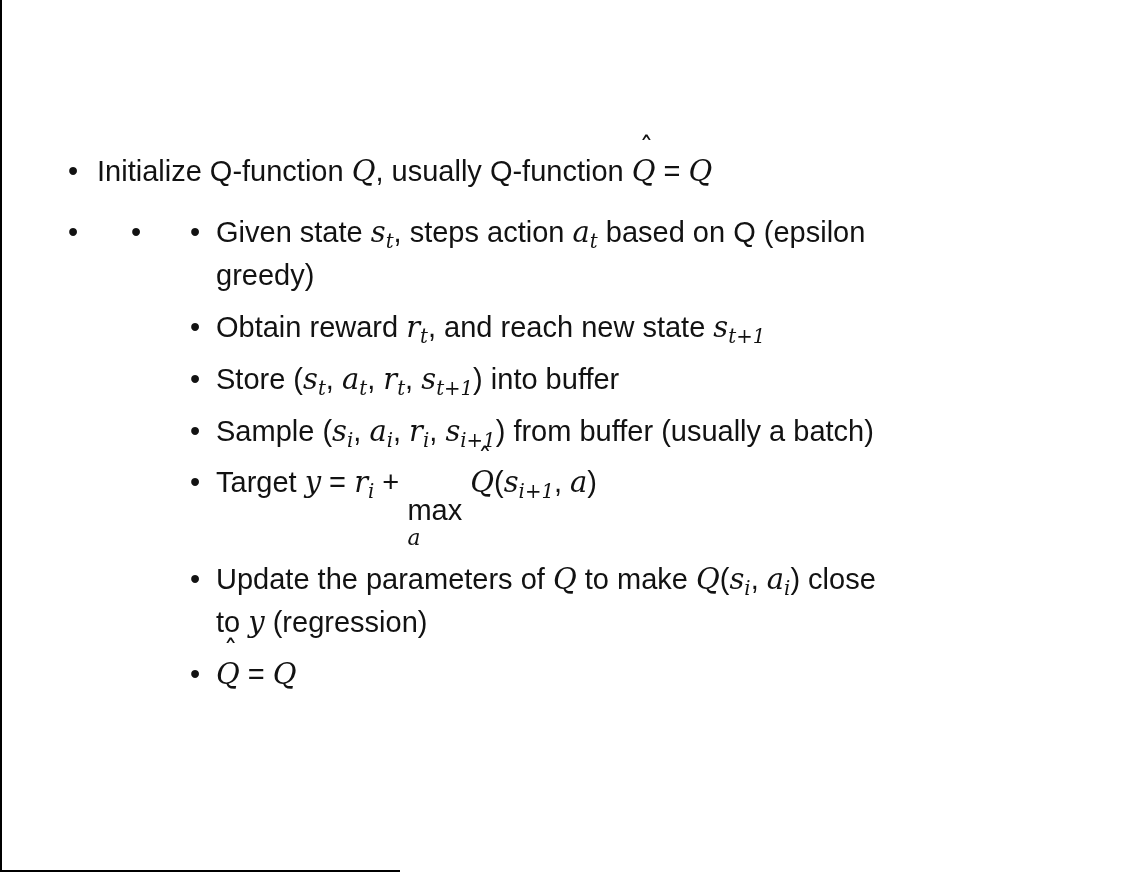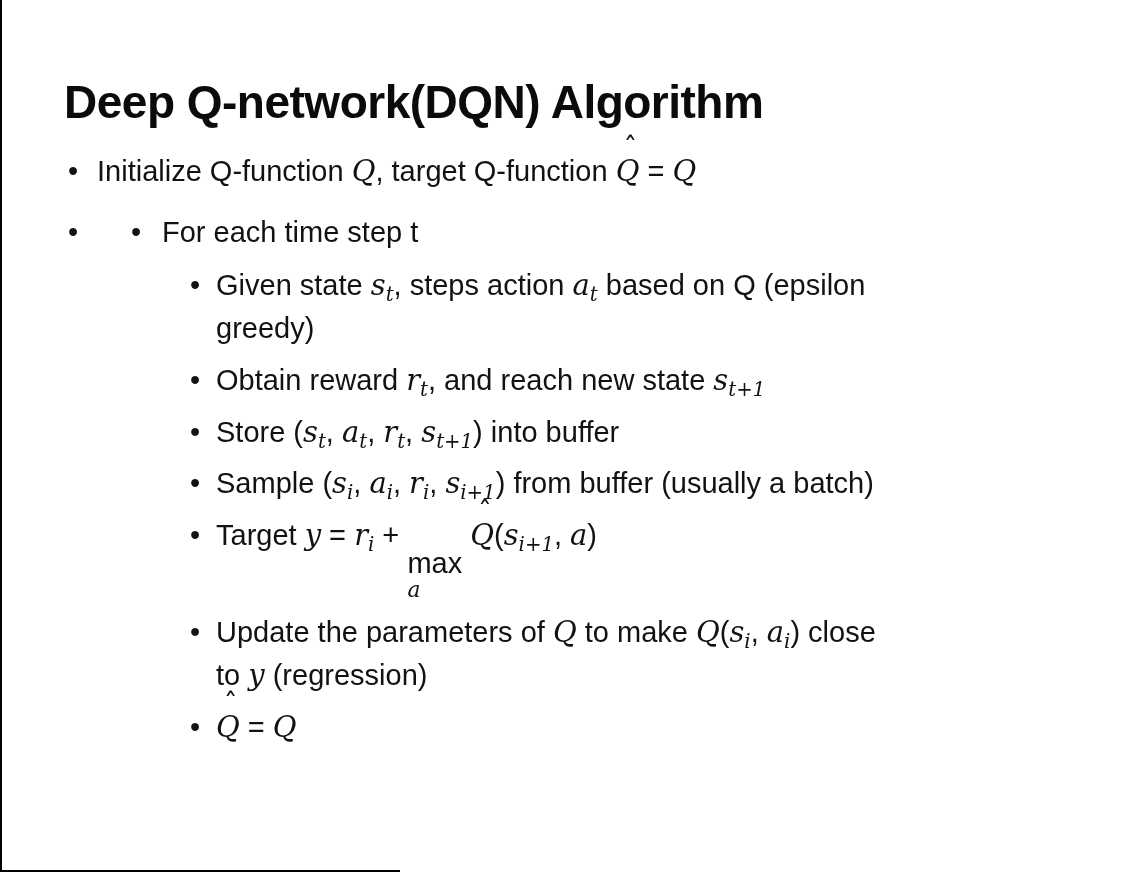--- a/index.html
+++ b/index.html
@@ -71,25 +71,24 @@
     font-size:0.75em;
     margin-top:0.05em;
   }
 </style>
 </head>
 <body>
 
 <div class="slide">
   <div class="edge-left"></div>
   <div class="edge-bottom"></div>
-  <h1 class="title">Deep Q-network(DQN) Algorithm</h1>
   <div class="bullet-list">
-      <div class="bullet level-1"><span class="marker">•</span><span class="content"><span class="plain">Initialize Q-function </span><span class="math">Q</span><span class="plain">, target Q-function </span><span class="math hatwrap"><span class="hat">ˆ</span><span>Q</span></span><span class="plain"> = </span><span class="math">Q</span></span></div>
+      <div class="bullet level-1"><span class="marker">•</span><span class="content"><span class="plain">Initialize Q-function </span><span class="math">Q</span><span class="plain">, usually Q-function </span><span class="math hatwrap"><span class="hat">ˆ</span><span>Q</span></span><span class="plain"> = </span><span class="math">Q</span></span></div>
       <div class="bullet level-1"><span class="marker">•</span></div>
-      <div class="bullet level-2"><span class="marker">•</span><span class="content"><span class="plain">For each time step t</span></span></div>
+      <div class="bullet level-2"><span class="marker">•</span></div>
       <div class="bullet level-3"><span class="marker">•</span><span class="content"><span class="plain">Given state </span><span class="math">s<sub>t</sub></span><span class="plain">, steps action </span><span class="math">a<sub>t</sub></span><span class="plain"> based on Q (epsilon</span><br><span class="plain">greedy)</span></span></div>
       <div class="bullet level-3"><span class="marker">•</span><span class="content"><span class="plain">Obtain reward </span><span class="math">r<sub>t</sub></span><span class="plain">, and reach new state </span><span class="math">s<sub>t+1</sub></span></span></div>
       <div class="bullet level-3"><span class="marker">•</span><span class="content"><span class="plain">Store (</span><span class="math">s<sub>t</sub></span><span class="plain">, </span><span class="math">a<sub>t</sub></span><span class="plain">, </span><span class="math">r<sub>t</sub></span><span class="plain">, </span><span class="math">s<sub>t+1</sub></span><span class="plain">) into buffer</span></span></div>
       <div class="bullet level-3"><span class="marker">•</span><span class="content"><span class="plain">Sample (</span><span class="math">s<sub>i</sub></span><span class="plain">, </span><span class="math">a<sub>i</sub></span><span class="plain">, </span><span class="math">r<sub>i</sub></span><span class="plain">, </span><span class="math">s<sub>i+1</sub></span><span class="plain">) from buffer (usually a batch)</span></span></div>
       <div class="bullet level-3"><span class="marker">•</span><span class="content"><span class="plain">Target </span><span class="math">y</span><span class="plain"> = </span><span class="math">r<sub>i</sub></span><span class="plain"> + </span><span class="maxop">
             <span class="op">max</span>
             <span class="under math">a</span>
           </span><span class="plain"> </span><span class="math hatwrap"><span class="hat">ˆ</span><span>Q</span></span><span class="plain">(</span><span class="math">s<sub>i+1</sub></span><span class="plain">, </span><span class="math">a</span><span class="plain">)</span></span></div>
       <div class="bullet level-3"><span class="marker">•</span><span class="content"><span class="plain">Update the parameters of </span><span class="math">Q</span><span class="plain"> to make </span><span class="math">Q</span><span class="plain">(</span><span class="math">s<sub>i</sub></span><span class="plain">, </span><span class="math">a<sub>i</sub></span><span class="plain">) close</span><br><span class="plain">to </span><span class="math">y</span><span class="plain"> (regression)</span></span></div>
       <div class="bullet level-3"><span class="marker">•</span><span class="content"><span class="math hatwrap"><span class="hat">ˆ</span><span>Q</span></span><span class="plain"> = </span><span class="math">Q</span></span></div>

